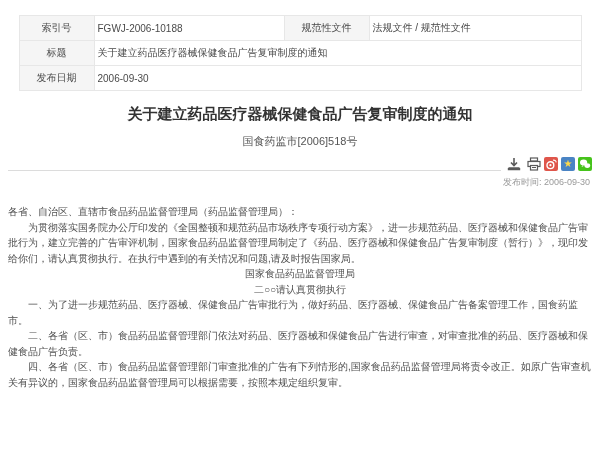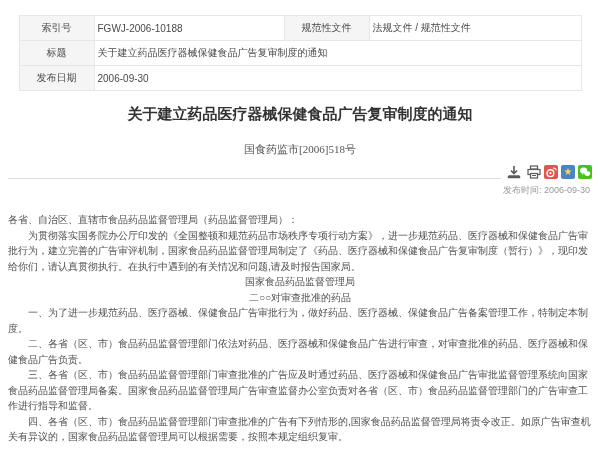--- a/index.html
+++ b/index.html
@@ -34,25 +34,24 @@
   }
   
   .art-title {
     margin:14px 10px 0;
     text-align:center;
     font-size:15px;
     font-weight:bold;
     color:#333;
   }
   .doc-num {
-    margin-top:18px;
+    margin-top:10px;
     text-align:center;
     font-size:11px;
     color:#555;
-    font-family:Liberation Serif, serif;
   }
   .toolbar {
     margin:6px 8px 0;
     display:flex;
     align-items:flex-end;
     height:16px;
   }
   .toolbar .rule {
     flex:1;
     border-bottom:1px solid #dcdcdc;
@@ -155,19 +154,18 @@
 
 <div class="pub-time">
   <span>发布时间:</span>
   <span>2006-09-30</span>
 </div>
 
 <div class="content">
   <p>各省、自治区、直辖市食品药品监督管理局（药品监督管理局）：</p>
   <p class="indent">为贯彻落实国务院办公厅印发的《全国整顿和规范药品市场秩序专项行动方案》，进一步规范药品、医疗器械和保健食品广告审批行为，建立完善的广告审评机制，国家食品药品监督管理局制定了《药品、医疗器械和保健食品广告复审制度（暂行）》，现印发给你们，请认真贯彻执行。在执行中遇到的有关情况和问题,请及时报告国家局。</p>
   <p class="center sig">国家食品药品监督管理局</p>
-  <p class="center">二○○对审查批准的药品</p>
-  <p class="indent">一、为了进一步规范药品、医疗器械、保健食品广告审批行为，做好药品、医疗器械、保健食品广告备案管理工作，特制定本制度。</p>
+  <p class="center">二○○请认真贯彻执行</p>
+  <p class="indent">一、为了进一步规范药品、医疗器械、保健食品广告审批行为，做好药品、医疗器械、保健食品广告备案管理工作，国食药监市。</p>
   <p class="indent">二、各省（区、市）食品药品监督管理部门依法对药品、医疗器械和保健食品广告进行审查，对审查批准的药品、医疗器械和保健食品广告负责。</p>
-  <p class="indent">三、各省（区、市）食品药品监督管理部门审查批准的广告应及时通过药品、医疗器械和保健食品广告审批监督管理系统向国家食品药品监督管理局备案。国家食品药品监督管理局广告审查监督办公室负责对各省（区、市）食品药品监督管理部门的广告审查工作进行指导和监督。</p>
   <p class="indent">四、各省（区、市）食品药品监督管理部门审查批准的广告有下列情形的,国家食品药品监督管理局将责令改正。如原广告审查机关有异议的，国家食品药品监督管理局可以根据需要，按照本规定组织复审。</p>
 
 </div>
 
 </body></html>

